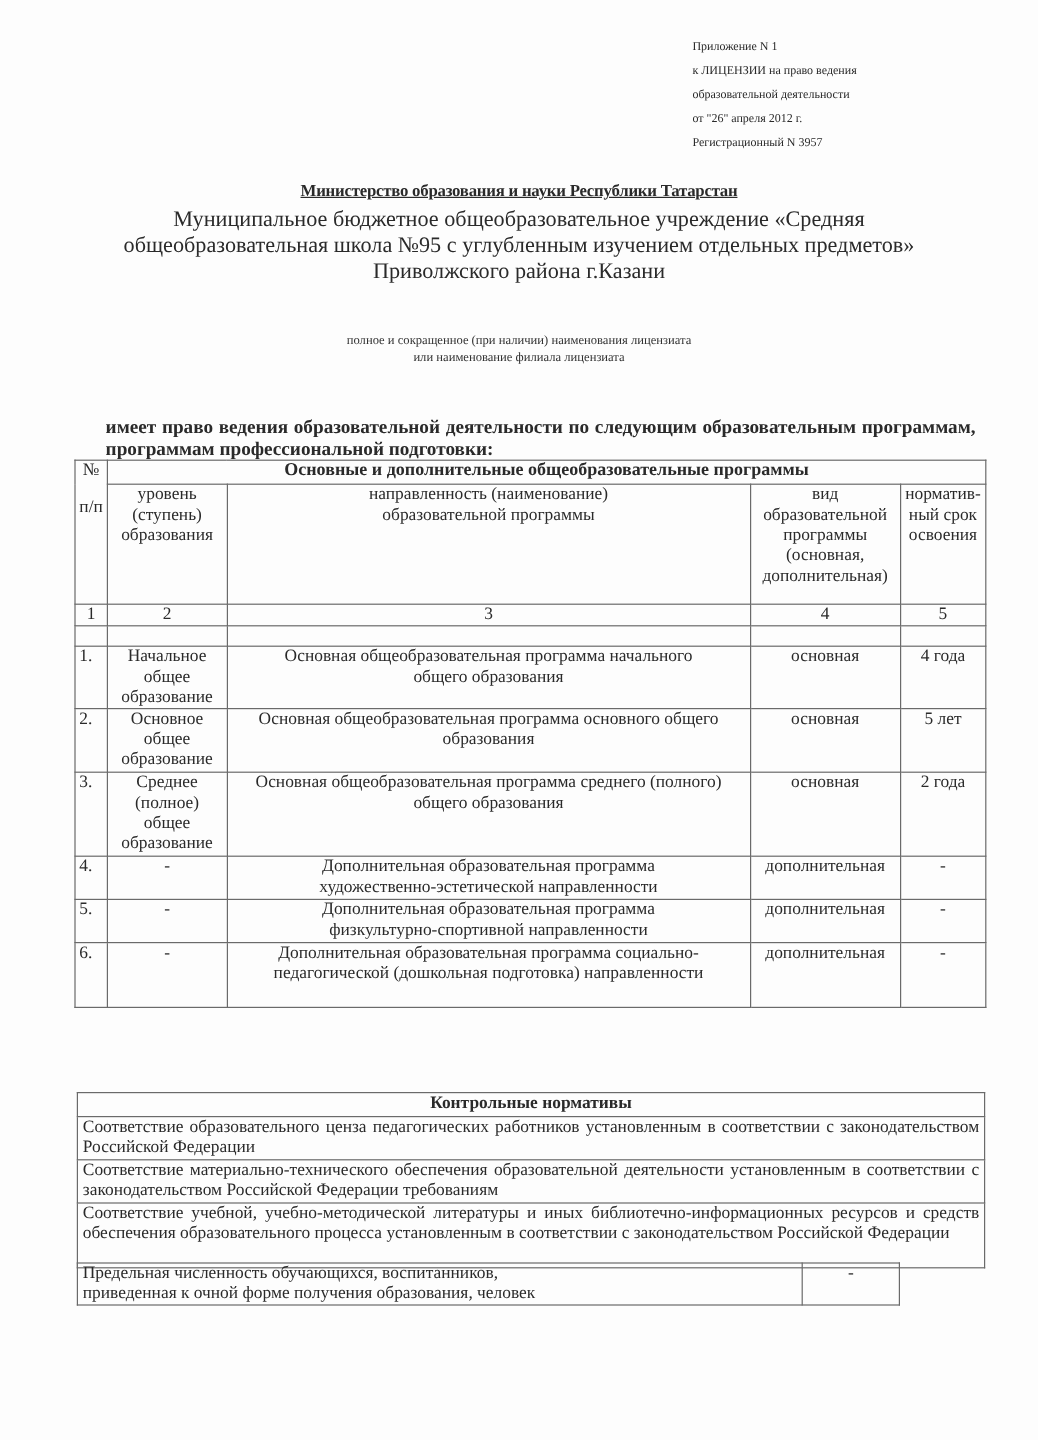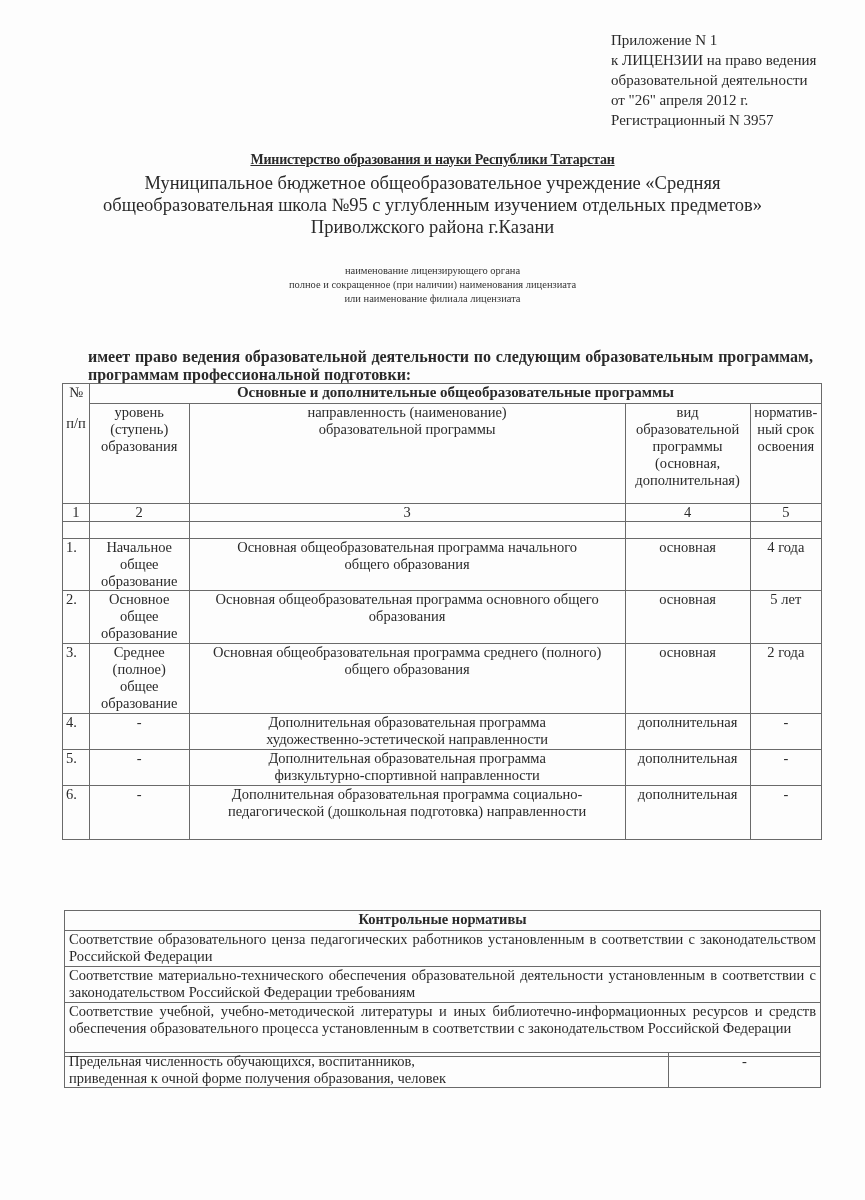--- a/index.html
+++ b/index.html
@@ -1,42 +1,42 @@
 <!DOCTYPE html>
 <html><head>
 <meta charset="utf-8">
 <style>
   html, body { margin: 0; padding: 0; }
   body {
     width: 865px; height: 1200px; background: #ffffff; position: relative;
     font-family: "Liberation Serif", serif; color: #2a2a2a; overflow: hidden;
   }
   .page { position: absolute; left: 0; top: 0; width: 865px; height: 1200px; background: #fdfdfd; }
-  .appendix { position: absolute; left: 611px; top: 30px; font-size: 15px; line-height: 20px; }
+  .appendix { position: absolute; left: 577px; top: 30px; font-size: 10px; line-height: 20px; }
   .appendix div { white-space: nowrap; }
   .ministry { position: absolute; left: 0; top: 152px; width: 865px; text-align: center;
     font-size: 14px; font-weight: bold; text-decoration: underline; letter-spacing: -0.2px; }
   .org { position: absolute; left: 0; top: 172px; width: 865px; text-align: center; font-size: 18.5px; line-height: 22px; }
   .caption { position: absolute; left: 0; width: 865px; text-align: center; font-size: 10.5px; line-height: 12px; color: #333; }
   .address { position: absolute; left: 0; top: 309px; width: 865px; text-align: center; font-size: 18px; letter-spacing: 0.3px; }
   .intro { position: absolute; left: 88px; top: 348px; width: 725px; font-size: 16px; font-weight: bold;
     line-height: 18px; text-align: justify; text-align-last: left; }
   table { border-collapse: collapse; position: absolute; }
   td { border: 1px solid #6a6a6a; padding: 0 3px; vertical-align: top; font-size: 14.5px; line-height: 17px; }
   .main-table { left: 62px; top: 383px; width: 760px; }
   .main-table .c1 { width: 27px; }
   .main-table .c2 { width: 112px; }
   .main-table .c3 { width: 391px; }
   .main-table .c4 { width: 134px; }
   .main-table .c5 { width: 66px; }
   .center { text-align: center; }
   .bold { font-weight: bold; }
   .ctl-table { left: 64px; top: 885px; width: 757px; margin-top: 25px; }
   .ctl-table td { text-align: justify; text-align-last: left; padding: 0 4px; }
-  .limit-table { left: 64px; top: 1052px; width: 757px; border-radius: 15px; }
+  .limit-table { left: 64px; top: 1052px; width: 686px; border-radius: 15px; }
   .limit-table td { padding: 0 4px; height: 34px; }
 </style>
 </head>
 <body>
 
 <div class="page">
 
   <div class="appendix">
     <div>Приложение N 1</div>
     <div>к ЛИЦЕНЗИИ на право ведения</div>
@@ -46,21 +46,20 @@
   </div>
 
   <div class="ministry">Министерство образования и науки Республики Татарстан</div>
 
   <div class="org">
     <div>Муниципальное бюджетное общеобразовательное учреждение «Средняя</div>
     <div>общеобразовательная школа №95 с углубленным изучением отдельных предметов»</div>
     <div>Приволжского района г.Казани</div>
   </div>
 
-  <div class="caption" style="top:265px">наименование лицензирующего органа</div>
   <div class="caption" style="top:279px">полное и сокращенное (при наличии) наименования лицензиата</div>
   <div class="caption" style="top:293px">или наименование филиала лицензиата</div>
 
 
   <div class="intro">имеет право ведения образовательной деятельности по следующим образовательным программам, программам профессиональной подготовки:</div>
 
   <table class="main-table">
     <tbody>
         <tr style="height:20px">
       <td class="c1 center" rowspan="2">

